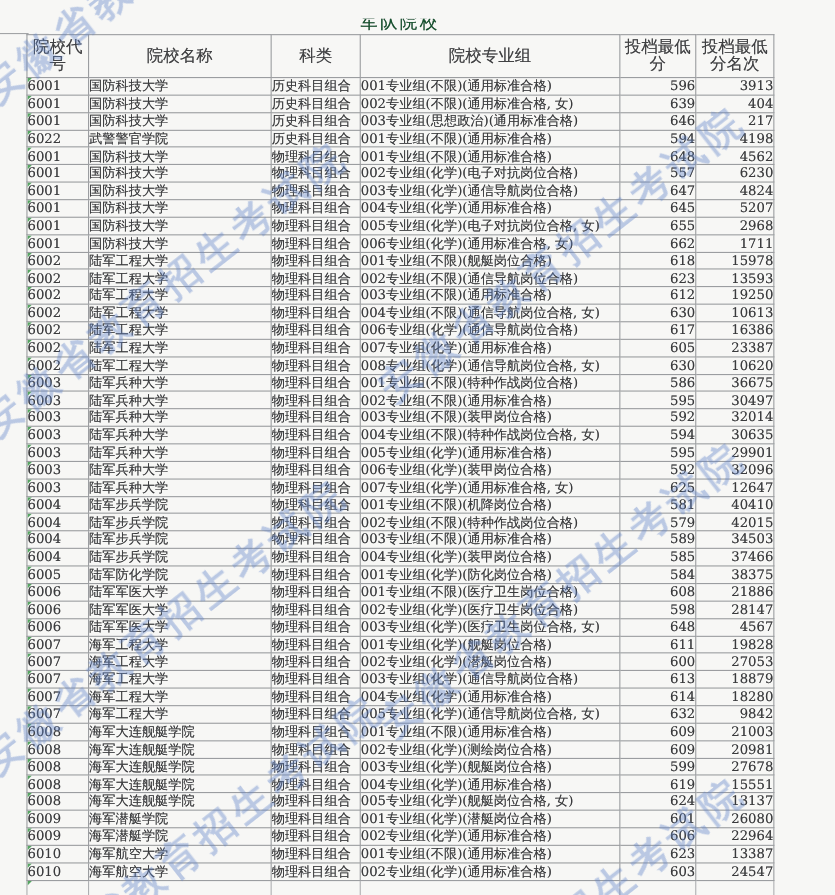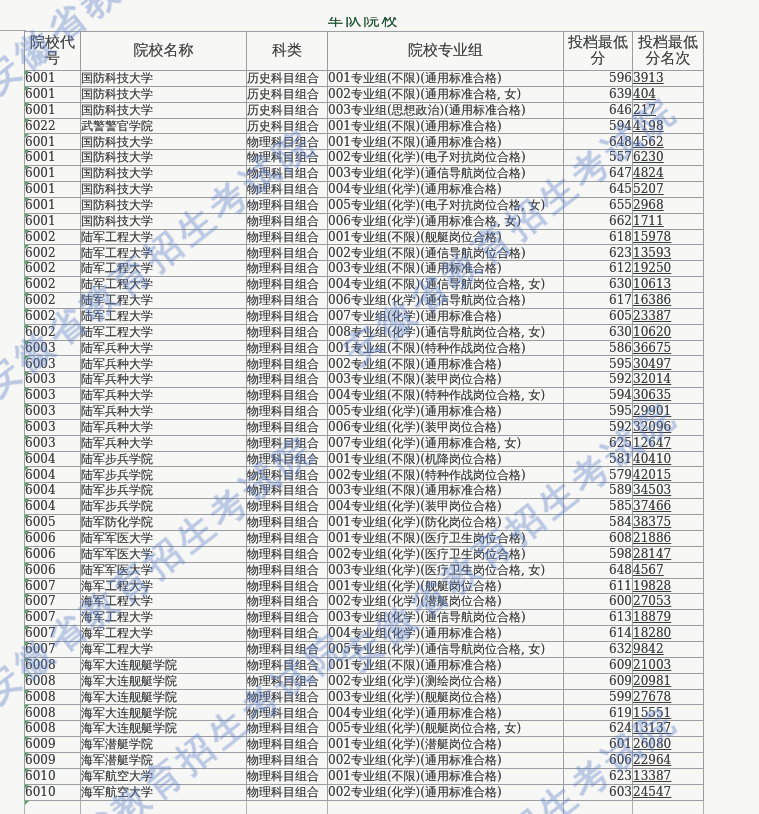--- a/index.html
+++ b/index.html
@@ -52,21 +52,21 @@
   table.scores thead th{
     height:38px;text-align:center;vertical-align:middle;
     font-size:15px;color:#404143;white-space:normal;margin-left:16px;
   }
   table.scores tbody tr{height:15.87px;}
   td.c0{text-align:left;position:relative;}
   td.c1{padding-left:5px;}
   td.c2{text-align:left;}
   td.c3{padding-left:2px;}
   td.c4{text-align:right;padding-right:7px;}
-  td.c5{padding-right:5px;text-decoration:underline;}
+  td.c5{text-align:right;padding-right:5px;}
   
   td.c0::before{
     content:"";position:absolute;left:0;top:0;
     border-top:4px solid rgba(58,150,72,0.85);
     border-right:4px solid transparent;
   }
   tr.partial{height:20px;}
   tr.partial td{border-color:#aeb0b2;}
 </style>
 </head>

